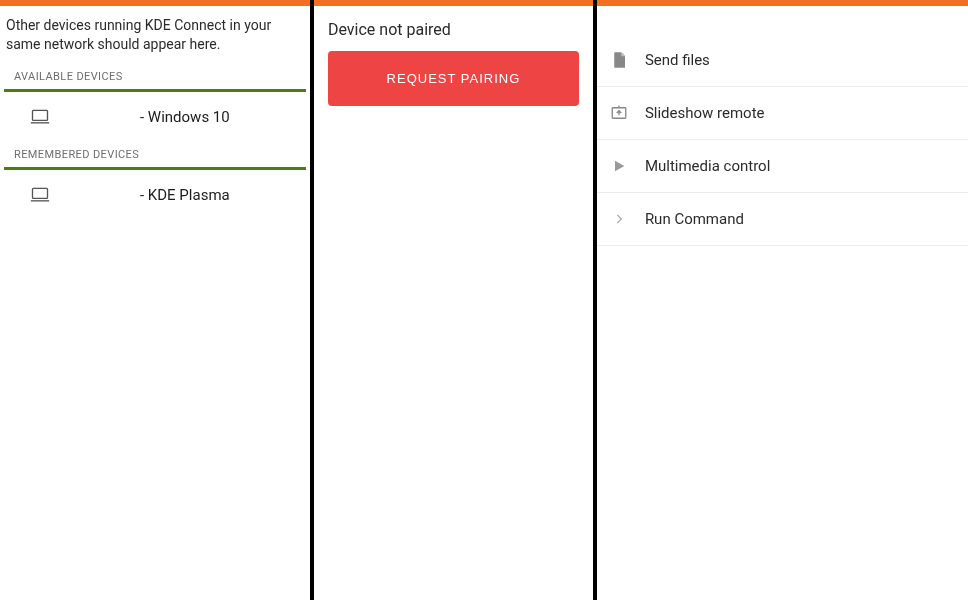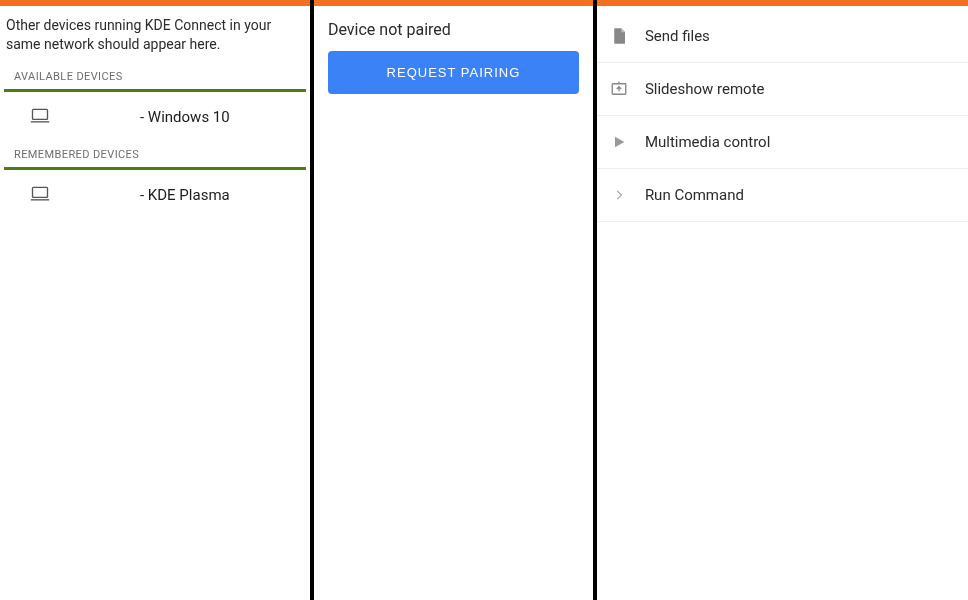--- a/index.html
+++ b/index.html
@@ -13,21 +13,21 @@
     }
     .panel {
       height: 100%;
       background: #fff;
       position: relative;
       display: flex;
       flex-direction: column;
     }
     .panel-left { width: 320px; }
     .panel-mid  { width: 288px; }
-    .panel-right{ width: 383px; }
+    .panel-right{ width: 383px; gap: 24px; }
     .vsep {
       width: 4px;
       background: #000;
       height: 100%;
     }
     .topbar {
       height: 6px;
       background: #f36f21;
       width: 100%;
     }
@@ -42,21 +42,21 @@
       font-size: 11px;
       letter-spacing: 0.4px;
       color: #6e6e6e;
       padding: 10px 8px 6px 10px;
       border-bottom: 3px solid #4d7c0f;
       margin: 0 4px 4px 4px;
       text-transform: uppercase;
     }
     .device-row {
       display: flex;
-      align-items: flex-start;
+      align-items: center;
       gap: 36px;
       padding: 12px 10px 12px 30px;
       font-size: 15px;
       color: #1c1c1c;
       cursor: pointer;
     }
     .device-row .icon {
       width: 20px; height: 16px;
       color: #555;
       flex-shrink: 0;
@@ -66,25 +66,25 @@
       padding: 14px 14px 0 14px;
       display: flex;
       flex-direction: column;
       gap: 12px;
     }
     .status-text {
       font-size: 16px;
       color: #2a2a2a;
     }
     .pair-btn {
-      background: #3b82f6;
+      background: #ef4444;
       color: #fff;
       border: none;
       border-radius: 4px;
-      padding: 14px 10px;
+      padding: 20px 10px;
       font-size: 13px;
       letter-spacing: 1px;
       text-align: center;
       cursor: pointer;
       font-weight: 500;
     }
     .feature-list {
       display: flex;
       flex-direction: column;
       padding: 8px 0 0 0;

